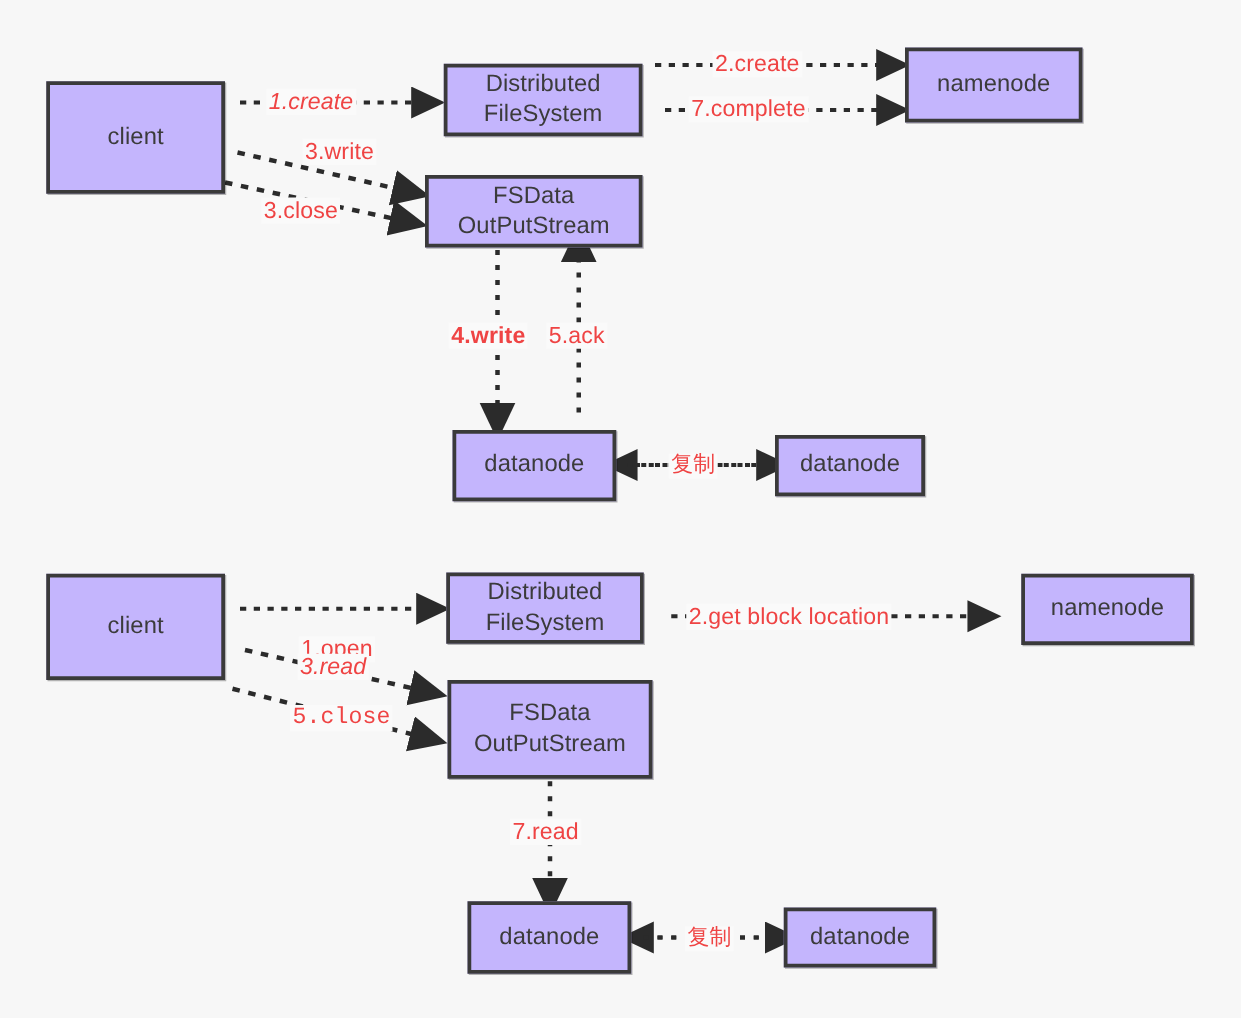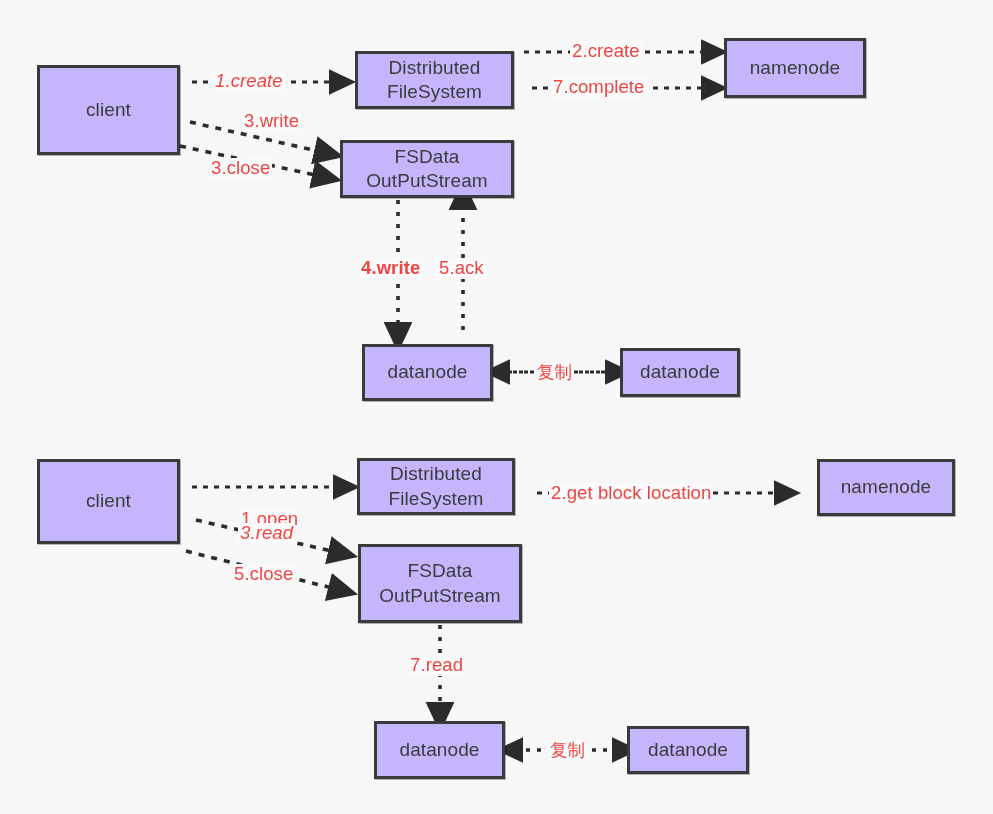--- a/index.html
+++ b/index.html
@@ -177,17 +177,17 @@
   <div class="node-box" style="left:627px; top:726px; width:122px; height:48px;">datanode</div>
 
   <div class="edge-label" style="left:239px; top:476px;margin-top:33px;">1.open</div>
 
   <div class="edge-label" style="left:549px; top:483px;">2.get block location</div>
 
   <div class="edge-label" style="left:238px; top:523px;font-style:italic;">3.read</div>
 
   <div class="edge-label" style="left:408px; top:655px;">7.read</div>
 
-  <div class="edge-label" style="left:232px; top:564px;">5.close</div>
+  <div class="edge-label" style="left:232px; top:564px;font-family:Liberation Mono, monospace;">5.close</div>
 
   <div class="edge-label cjk" style="left:548px; top:741px;">复制</div>
 
 </div>
 
 </body></html>

